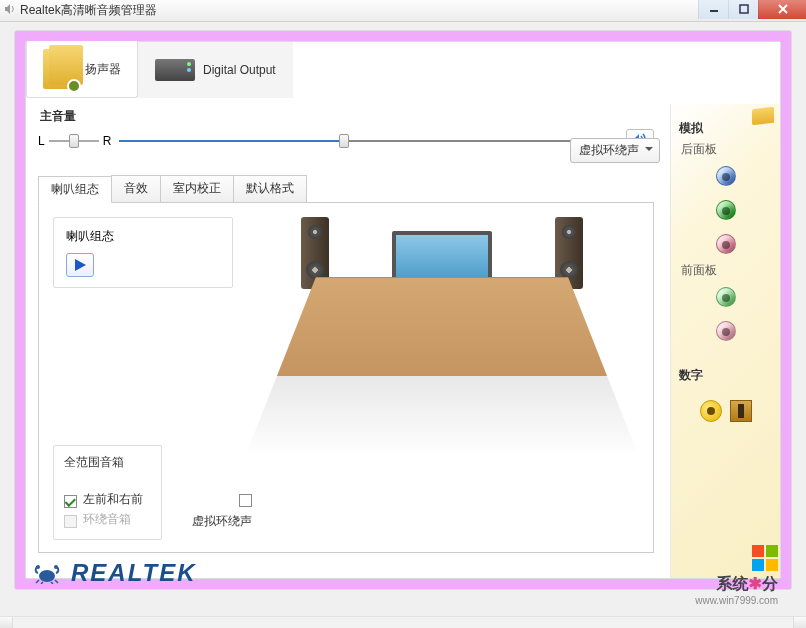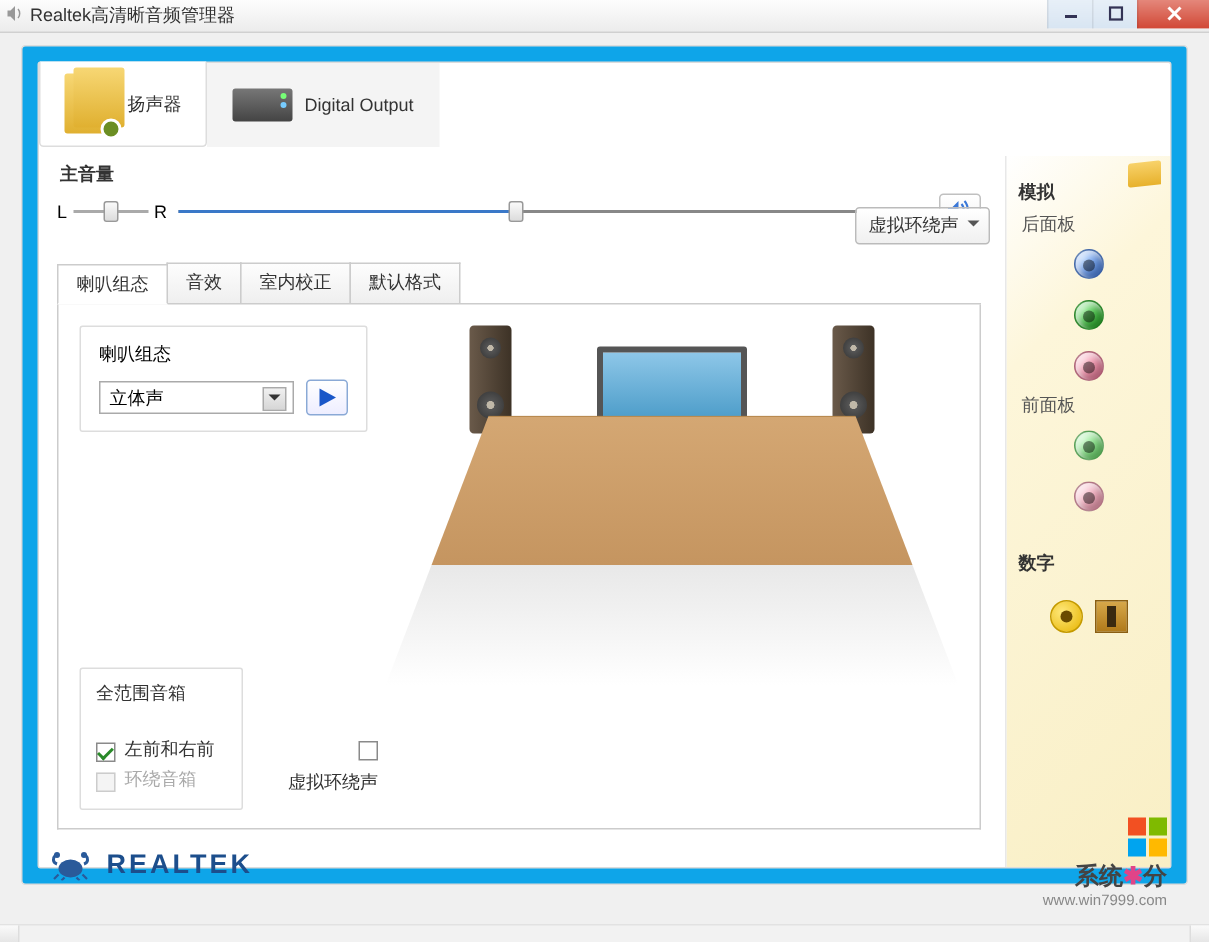--- a/index.html
+++ b/index.html
@@ -19,21 +19,21 @@
     .win-controls { position: absolute; right: 0; top: -1px; display: flex; }
     .win-btn { width: 30px; height: 20px; display: flex; justify-content: center; align-items: center; border-left: 1px solid rgba(0,0,0,0.08); }
     .win-min { background: linear-gradient(#e8f0f8, #d8e5f2); }
     .win-max { background: linear-gradient(#e8f0f8, #d8e5f2); }
     .win-close { background: linear-gradient(#e58a7e, #d14836); width: 48px; }
     .win-close svg { stroke: #fff; }
 
     
     .outer {
       margin: 8px 14px 0 14px;
-      background: #0ea5e9;
+      background: #f0abfc;
       border: 1px solid #dcdcdc;
       border-radius: 3px;
       height: 560px;
       position: relative;
     }
     .outer-inner {
       position: absolute; inset: 10px;
       border: 1px solid #dcdcdc;
       border-radius: 2px;
       background: #fff;
@@ -136,21 +136,21 @@
     .dig-jack::after { content:''; position:absolute; inset:6px; border-radius:50%; background:#6a4b00; }
     .dig-opt { width:22px; height:22px; background:linear-gradient(#d7a84a,#b07a1a); border:1px solid #8a5e12; display:flex; justify-content:center; align-items:center; }
     .dig-opt::after { content:''; width:6px; height:14px; background:#3a2a10; }
 
     
     .anno { position:absolute; pointer-events:none; z-index: 50; }
 
     
     .footer { position:absolute; left:18px; bottom:2px; display:flex; align-items:center; gap:10px; }
     .crab { width:28px; height:22px; }
-    .realtek-txt { font-family: Arial, sans-serif; font-size:18px; letter-spacing:2px; color:#1c4e8c; font-weight:bold; }
+    .realtek-txt { font-family: Arial, sans-serif; font-size:24px; letter-spacing:2px; color:#1c4e8c; font-weight:bold;font-style:italic; }
 
     .hscroll { position:absolute; left:0; right:0; bottom:0; height:12px; background:#f2f2f2; border-top:1px solid #e2e2e2; }
     .hscroll::before { content:''; position:absolute; left:0; top:0; width:12px; height:12px; background:linear-gradient(#fafafa,#e4e4e4); border-right:1px solid #ddd; }
     .hscroll::after { content:''; position:absolute; right:0; top:0; width:12px; height:12px; background:linear-gradient(#fafafa,#e4e4e4); border-left:1px solid #ddd; }
 
     
     .watermark { position:absolute; right:28px; bottom:22px; text-align:right; }
     .ms-squares { display:inline-grid; grid-template-columns: 12px 12px; grid-template-rows: 12px 12px; gap:2px; margin-bottom:3px; }
     .ms-squares span:nth-child(1){background:#f25022;} .ms-squares span:nth-child(2){background:#7fba00;} .ms-squares span:nth-child(3){background:#00a4ef;} .ms-squares span:nth-child(4){background:#ffb900;}
     .wm-txt1 { font-size:16px; font-weight:bold; color:#444; }
@@ -242,23 +242,20 @@
           <div class="sub-tab"><span>音效</span></div>
           <div class="sub-tab"><span>室内校正</span></div>
           <div class="sub-tab"><span>默认格式</span></div>
         </div>
 
         <div class="tab-panel">
           <div class="config-box">
             <div class="config-left">
               <div class="cfg-label">喇叭组态</div>
               <div class="cfg-row">
-                <div class="cfg-select">
-                  <span>立体声</span>
-                </div>
                 <div class="play-btn">
                   <svg width="14" height="14" viewBox="0 0 14 14">
                       <path d="M2 1l11 6-11 6z" fill="#1a57c8"></path>
                     </svg>
                 </div>
               </div>
             </div>
 
             <div class="stage-wrap">
               <div class="spk spk-l"></div>

